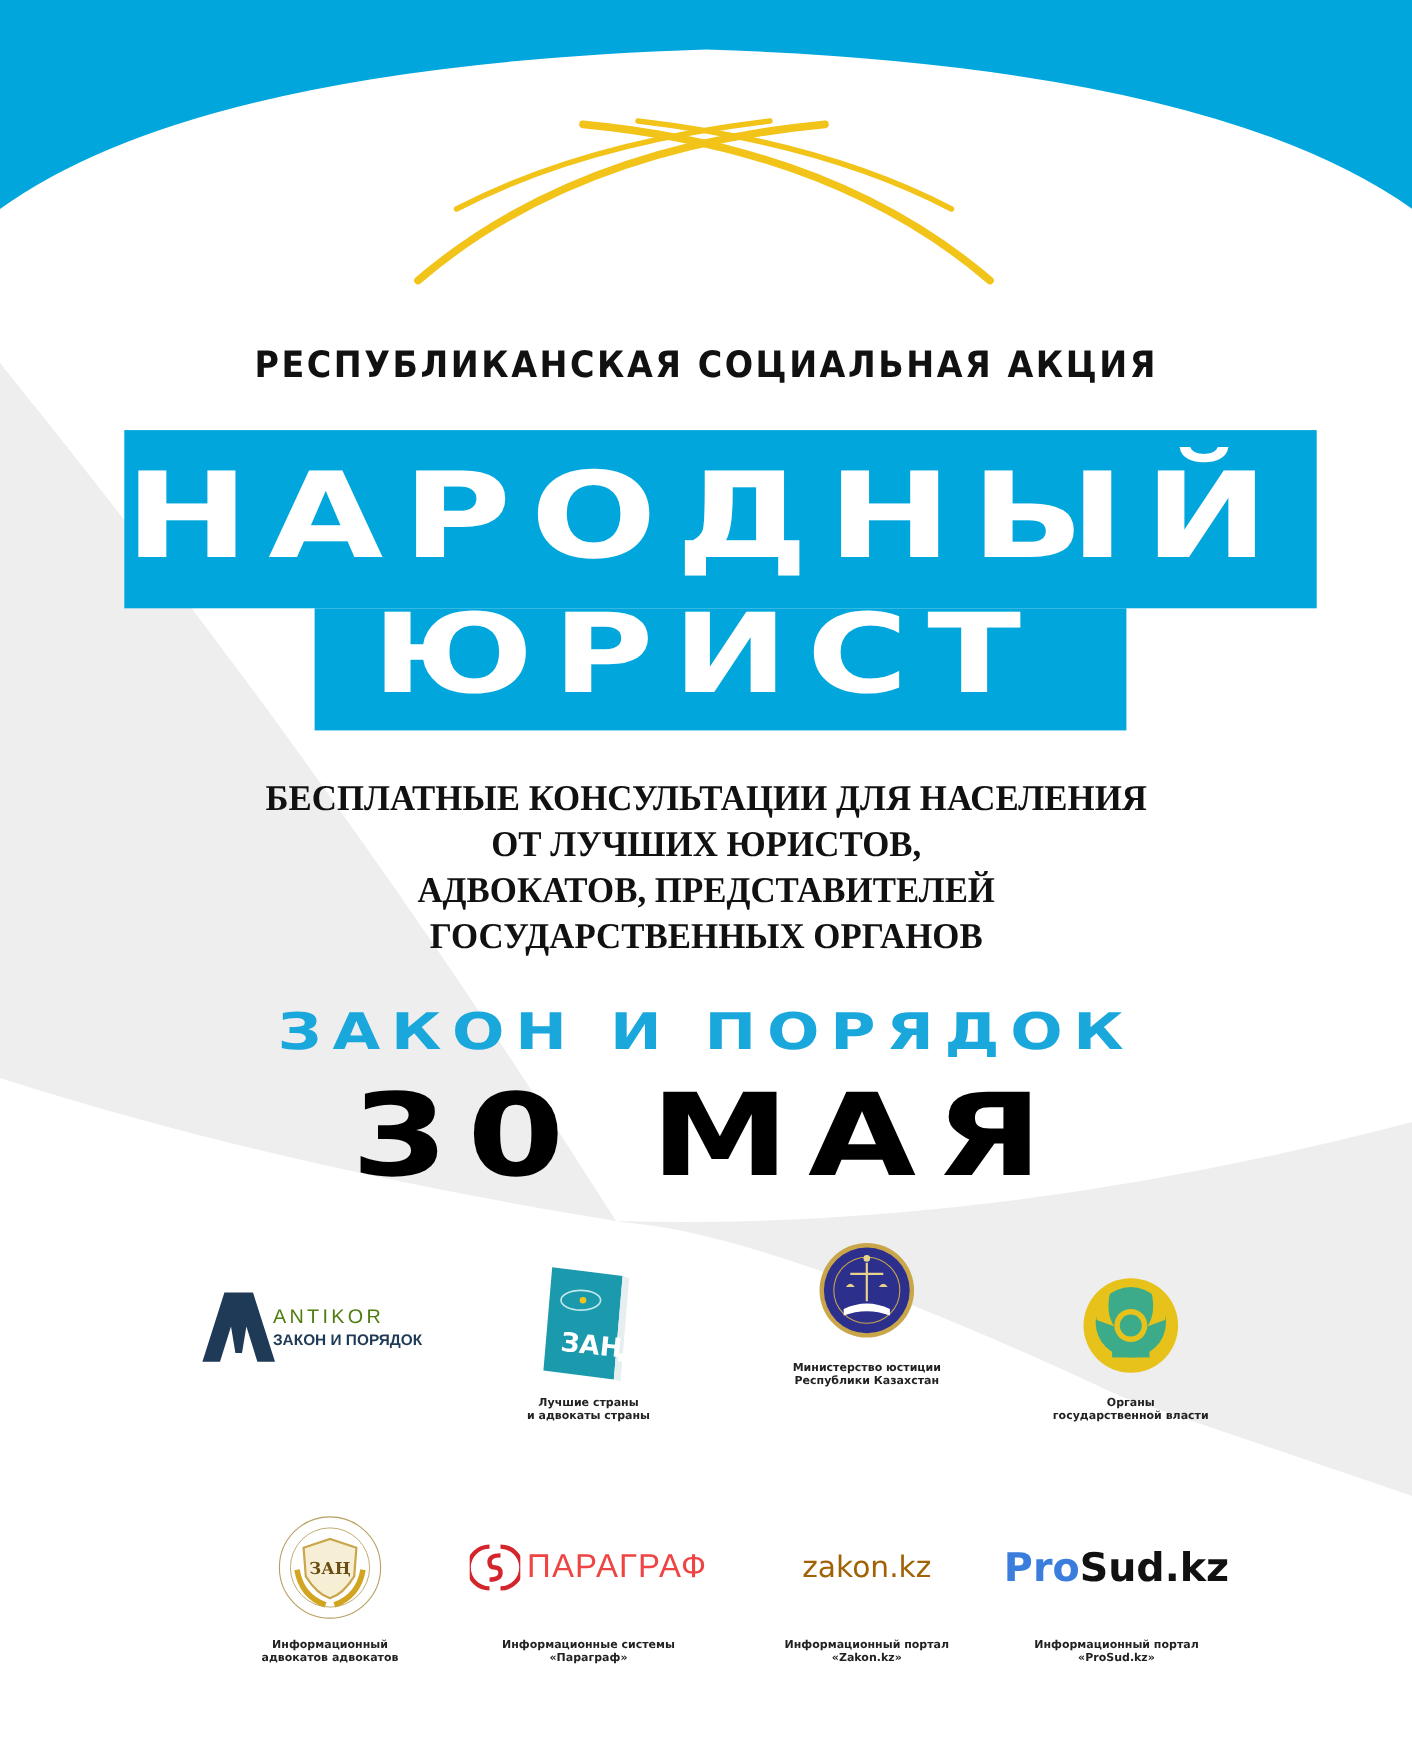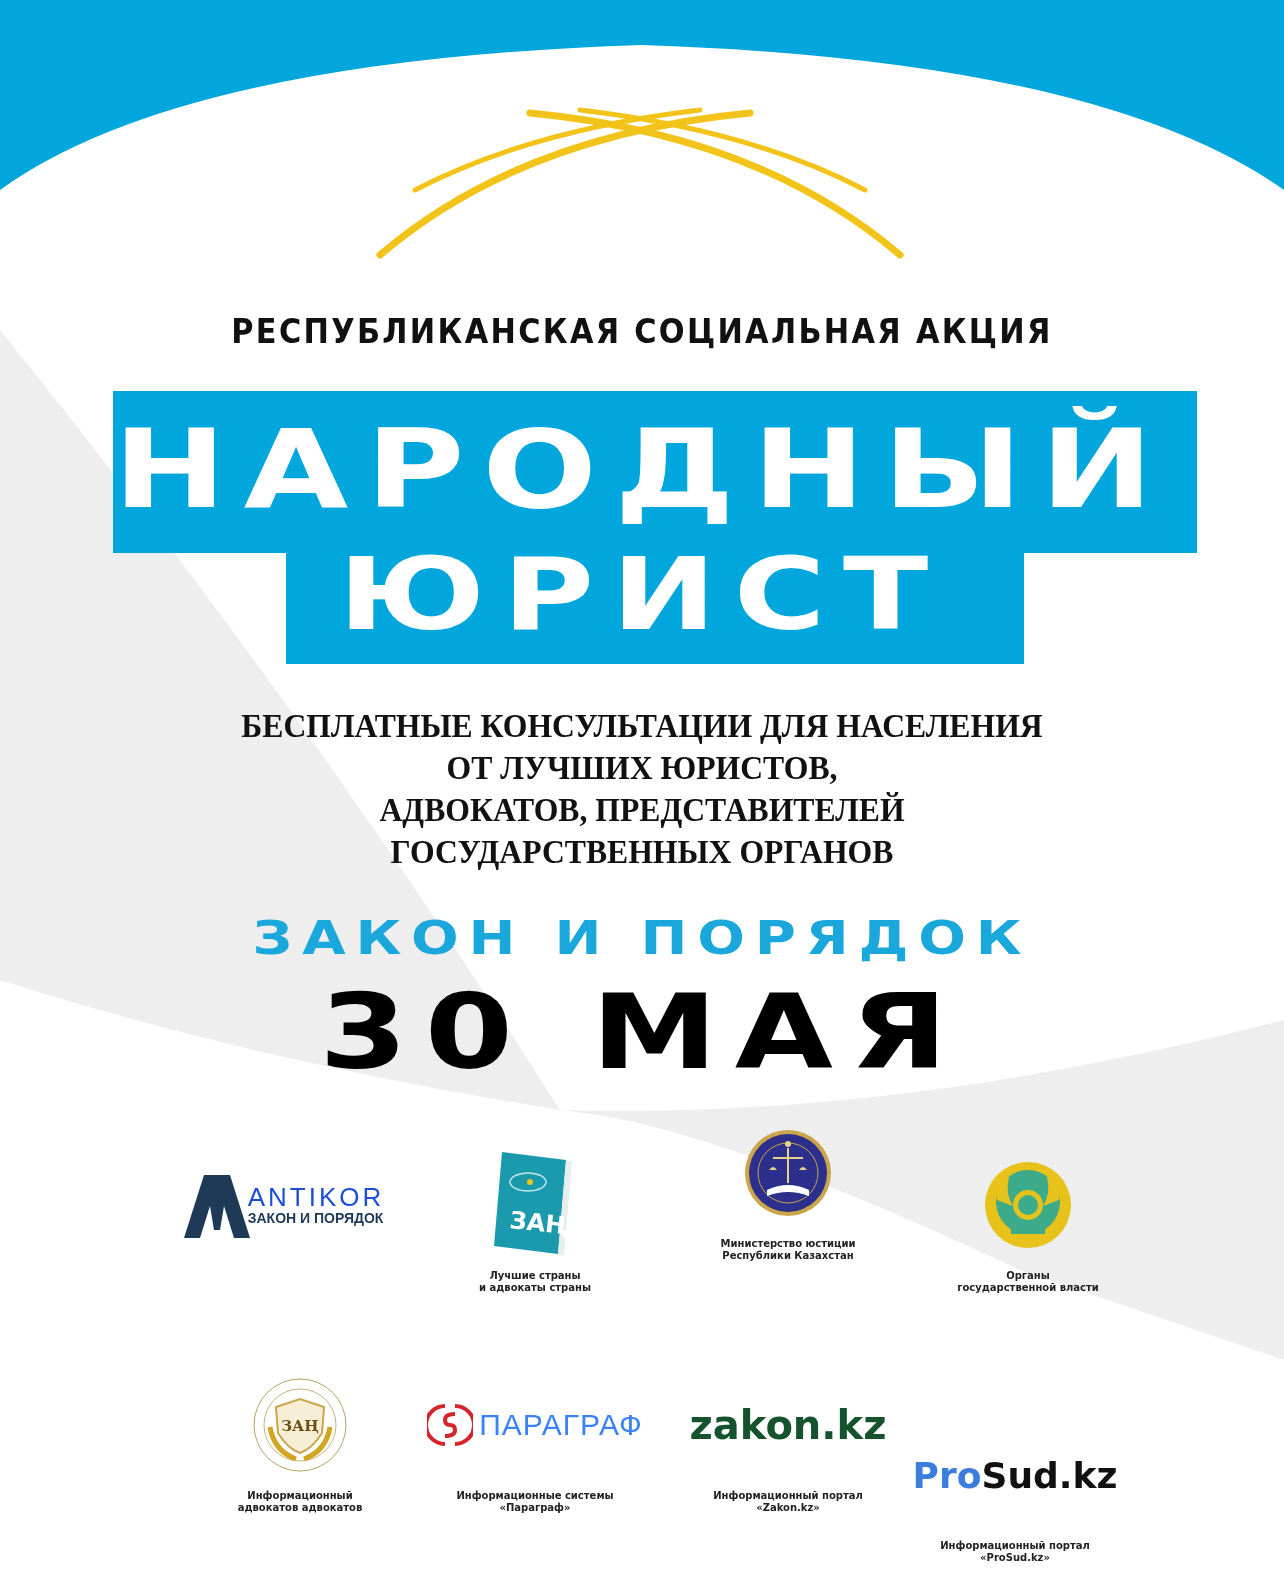--- a/index.html
+++ b/index.html
@@ -13,24 +13,24 @@
   .title1{top:410px;font-size:108px;font-weight:900;color:#fff;letter-spacing:14px;font-family:"DejaVu Sans",sans-serif;transform:scaleX(1.25);transform-origin:center;line-height:120px;}
   .title2{top:540px;font-size:100px;font-weight:900;color:#fff;letter-spacing:14px;font-family:"DejaVu Sans",sans-serif;transform:scaleX(1.25);transform-origin:center;line-height:110px;}
   .desc{top:705px;font-size:33px;font-weight:700;color:#111;line-height:42px;font-family:Liberation Serif, serif;}
   .desc div{transform:scaleX(0.96);}
   .slogan{top:910px;font-size:46px;font-weight:900;color:#1aa8dc;letter-spacing:8px;font-family:"DejaVu Sans",sans-serif;transform:scaleX(1.22);transform-origin:center;line-height:56px;}
   .date{top:972px;font-size:104px;font-weight:900;color:#000;letter-spacing:14px;font-family:"DejaVu Sans",sans-serif;transform:scaleX(1.22);transform-origin:center;line-height:120px;}
   .partner{position:absolute;width:240px;text-align:center;}
   .logo{position:relative;height:110px;display:flex;align-items:center;justify-content:center;}
   .caption{font-size:10px;font-weight:700;color:#222;line-height:12px;margin-top:10px;font-family:"DejaVu Sans",sans-serif;}
   .antikor-text{display:flex;flex-direction:column;align-items:flex-start;margin-left:-4px;}
-  .antikor-name{font-size:26px;letter-spacing:3px;color:#1d4ed8;font-weight:400;line-height:26px;}
+  .antikor-name{font-size:18px;letter-spacing:3px;color:#4d7c0f;font-weight:400;line-height:26px;}
   .antikor-sub{font-size:14px;font-weight:700;color:#1e3a56;line-height:16px;}
-  .paragraf{font-size:30px;color:#3b82f6;letter-spacing:1px;}
-  .zakon{font-size:40px;color:#14532d;font-weight:700;font-family:"DejaVu Sans",sans-serif;}
+  .paragraf{font-size:30px;color:#ef4444;letter-spacing:1px;}
+  .zakon{font-size:27px;color:#a16207;font-weight:400;font-family:"DejaVu Sans",sans-serif;}
   .prosud{font-size:36px;font-weight:700;font-family:"DejaVu Sans",sans-serif;}
   .prosud .pro{color:#3b7ddd;}
   .prosud .sud{color:#111;}
 </style>
 </head>
 <body>
 
 <svg class="bg" viewBox="0 0 1284 1588" xmlns="http://www.w3.org/2000/svg">
   <rect x="0" y="0" width="1284" height="1588" fill="#ffffff"></rect>
 
@@ -166,21 +166,21 @@
 <div class="partner" style="left:668px;top:1370px;">
   <div class="logo">
     <span class="zakon">zakon.kz</span>
   </div>
   <div class="caption">
     <div>Информационный портал</div>
     <div>«Zakon.kz»</div>
   </div>
 </div>
 
-<div class="partner" style="left:895px;top:1420px;">
+<div class="partner" style="left:895px;top:1370px;">
   <div class="logo">
     <span class="prosud"><span class="pro">Pro</span><span class="sud">Sud.kz</span></span>
   </div>
   <div class="caption">
     <div>Информационный портал</div>
     <div>«ProSud.kz»</div>
   </div>
 </div>
 
 </body></html>

